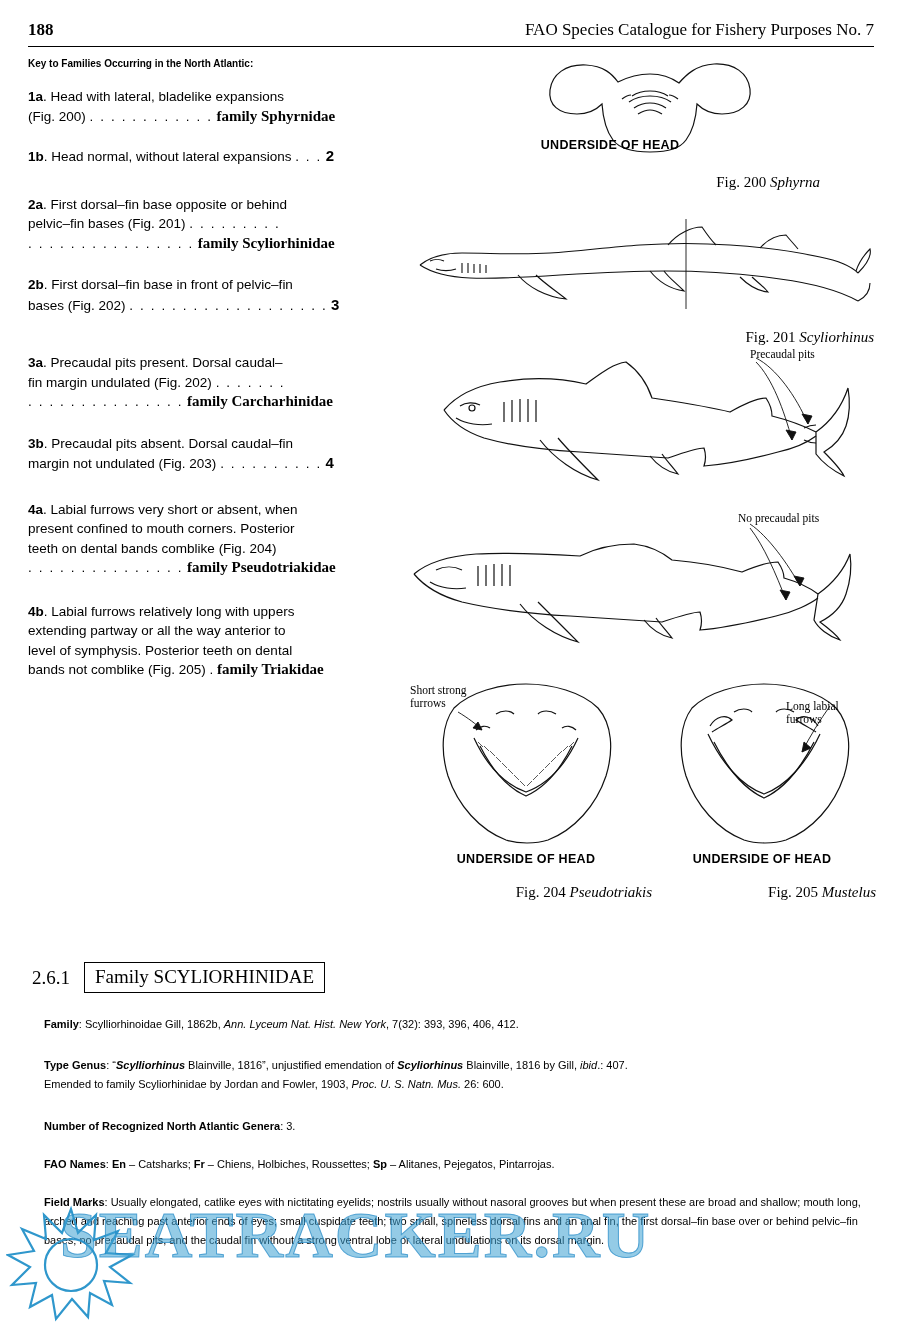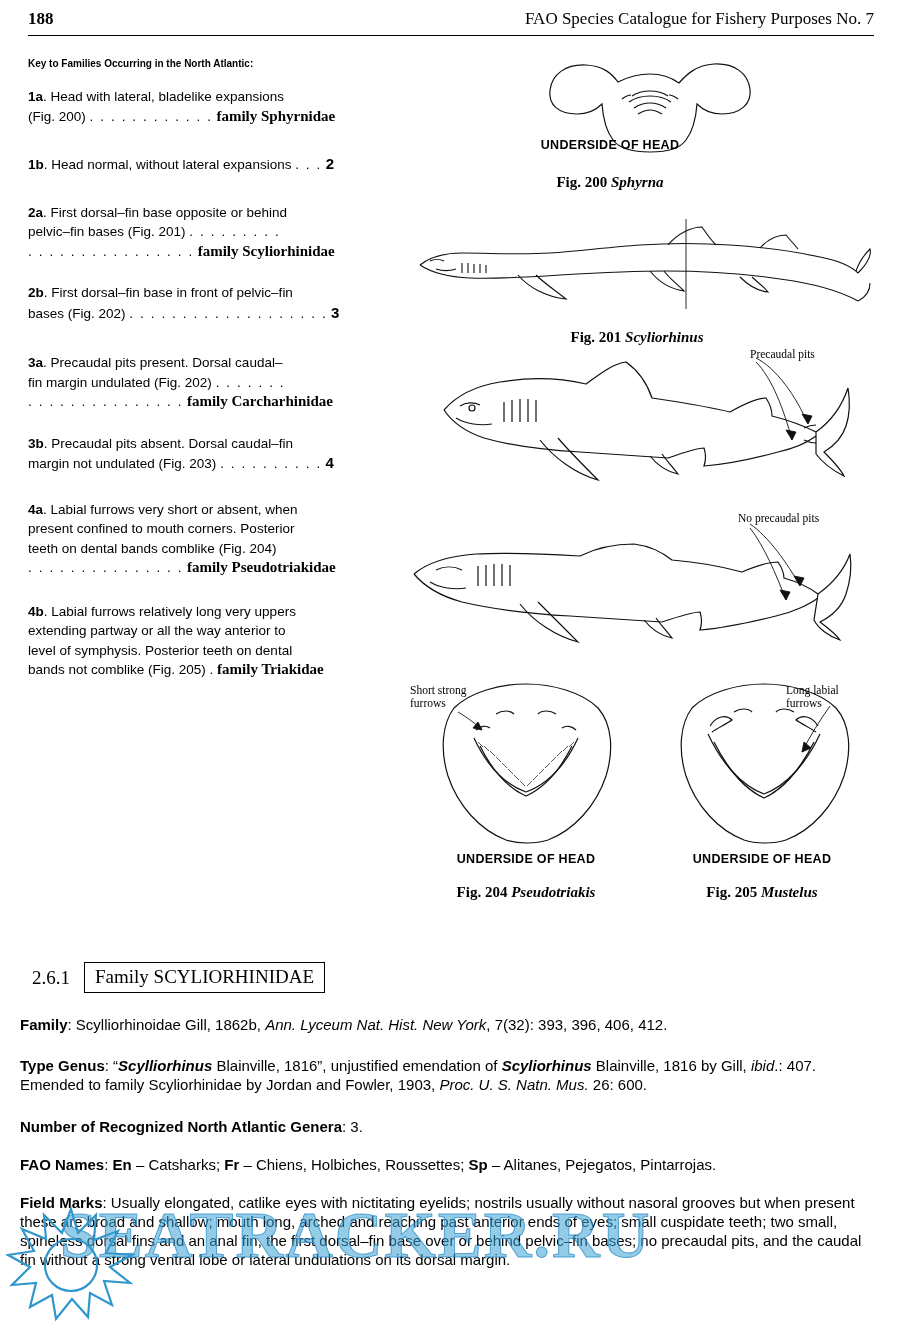--- a/index.html
+++ b/index.html
@@ -17,21 +17,21 @@
   }
   .page {
     position: absolute;
     top: 0; left: 0;
     width: 902px;
     height: 1322px;
   }
   
   .header {
     position: absolute;
-    top: 9px;
+    top: 20px;
     left: 28px;
     right: 28px;
     height: 26px;
     border-bottom: 1.6px solid #000;
     display: flex;
     align-items: flex-start;
     justify-content: space-between;
     font-family: "Liberation Serif", serif;
   }
   .page-number {
@@ -75,22 +75,22 @@
   
   .fig-col {
     position: absolute;
     top: 52px;
     left: 400px;
     width: 474px;
   }
   .fig-cap {
     font-family: "Liberation Serif", serif;
     font-size: 15px;
-    font-weight: bold;
-    text-align: center;
+    font-weight: normal;
+    text-align: right;
   }
   .fig-cap i { font-style: italic; }
   .fig-sub {
     font-family: "Liberation Sans", sans-serif;
     font-size: 12.5px;
     font-weight: bold;
     text-align: center;
     letter-spacing: .3px;
   }
   .callout {
@@ -113,23 +113,23 @@
     font-size: 19px;
     margin-right: 14px;
   }
   .section-title-box {
     border: 1.5px solid #000;
     padding: 3px 10px 4px 10px;
     font-size: 19px;
   }
   .body-block {
     position: absolute;
-    left: 20px;
+    left: 44px;
     width: 846px;
-    font-size: 15px;
+    font-size: 11px;
     line-height: 19px;
   }
   .body-block b { font-weight: bold; }
   .body-block i { font-style: italic; }
   
   .wm {
     position: absolute;
     left: 0;
     top: 1175px;
     width: 902px;
@@ -156,42 +156,42 @@
 
   <div class="header">
     <span class="page-number">188</span>
     <span class="header-title">FAO Species Catalogue for Fishery Purposes No. 7</span>
   </div>
 
   <div class="key-col">
 
     <div class="key-title">Key to Families Occurring in the North Atlantic:</div>
 
-    <div class="key-entry" style="margin-bottom:28px;">
+    <div class="key-entry" style="margin-bottom:20px;">
       <span class="lead">1a</span><span>. Head with lateral, bladelike expansions</span><br>
       <span>(Fig. 200)</span>
       <span class="dots">. . . . . . . . . . . .</span>
       <span class="fam">family Sphyrnidae</span>
     </div>
 
     <div class="key-entry" style="margin-bottom:28px;">
       <span class="lead">1b</span><span>. Head normal, without lateral expansions</span>
       <span class="dots">. . .</span>
       <span class="num" style="font-size:15px;">2</span>
     </div>
 
     <div class="key-entry" style="margin-bottom:22px;">
       <span class="lead">2a</span><span>. First dorsal–fin base opposite or behind</span><br>
       <span>pelvic–fin bases (Fig. 201)</span>
       <span class="dots">. . . . . . . . .</span><br>
       <span class="dots">. . . . . . . . . . . . . . . .</span>
       <span class="fam">family Scyliorhinidae</span>
     </div>
 
-    <div class="key-entry" style="margin-bottom:30px;">
+    <div class="key-entry" style="margin-bottom:38px;">
       <span class="lead">2b</span><span>. First dorsal–fin base in front of pelvic–fin</span><br>
       <span>bases (Fig. 202)</span>
       <span class="dots">. . . . . . . . . . . . . . . . . . .</span>
       <span class="num" style="font-size:15px;">3</span>
     </div>
 
     <div class="key-entry" style="margin-bottom:22px;">
       <span class="lead">3a</span><span>. Precaudal pits present. Dorsal caudal–</span><br>
       <span>fin margin undulated (Fig. 202)</span>
       <span class="dots">. . . . . . .</span><br>
@@ -208,21 +208,21 @@
 
     <div class="key-entry" style="margin-bottom:24px;">
       <span class="lead">4a</span><span>. Labial furrows very short or absent, when</span><br>
       <span>present confined to mouth corners. Posterior</span><br>
       <span>teeth on dental bands comblike (Fig. 204)</span><br>
       <span class="dots">. . . . . . . . . . . . . . .</span>
       <span class="fam">family Pseudotriakidae</span>
     </div>
 
     <div class="key-entry">
-      <span class="lead">4b</span><span>. Labial furrows relatively long very uppers</span><br>
+      <span class="lead">4b</span><span>. Labial furrows relatively long with uppers</span><br>
       <span>extending partway or all the way anterior to</span><br>
       <span>level of symphysis. Posterior teeth on dental</span><br>
       <span>bands not comblike (Fig. 205) .</span>
       <span class="fam">family Triakidae</span>
     </div>
 
   </div>
 
   <div class="fig-col">
 
@@ -363,21 +363,21 @@
           <polygon points="386,88 380,78 390,80" fill="#111"></polygon>
         </g>
       </svg>
     </div>
 
     <div class="figbox" style="height:200px;margin-top:26px;">
       <div class="callout" style="top:4px;left:10px;text-align:left;">
         <span>Short strong</span><br>
         <span>furrows</span>
       </div>
-      <div class="callout" style="top:4px;left:386px;text-align:left;">
+      <div class="callout" style="top:20px;left:386px;text-align:left;">
         <span>Long labial</span><br>
         <span>furrows</span>
       </div>
 
       <svg width="474" height="185" viewBox="0 0 474 185">
 
         <g fill="none" stroke="#111" stroke-width="1.2">
           <path d="M54 28 C70 12 100 4 126 4 C152 4 182 12 198 28
                    C212 44 214 70 206 96 C196 126 174 150 148 160
                    C136 164 118 164 106 160 C80 150 58 126 48 96

